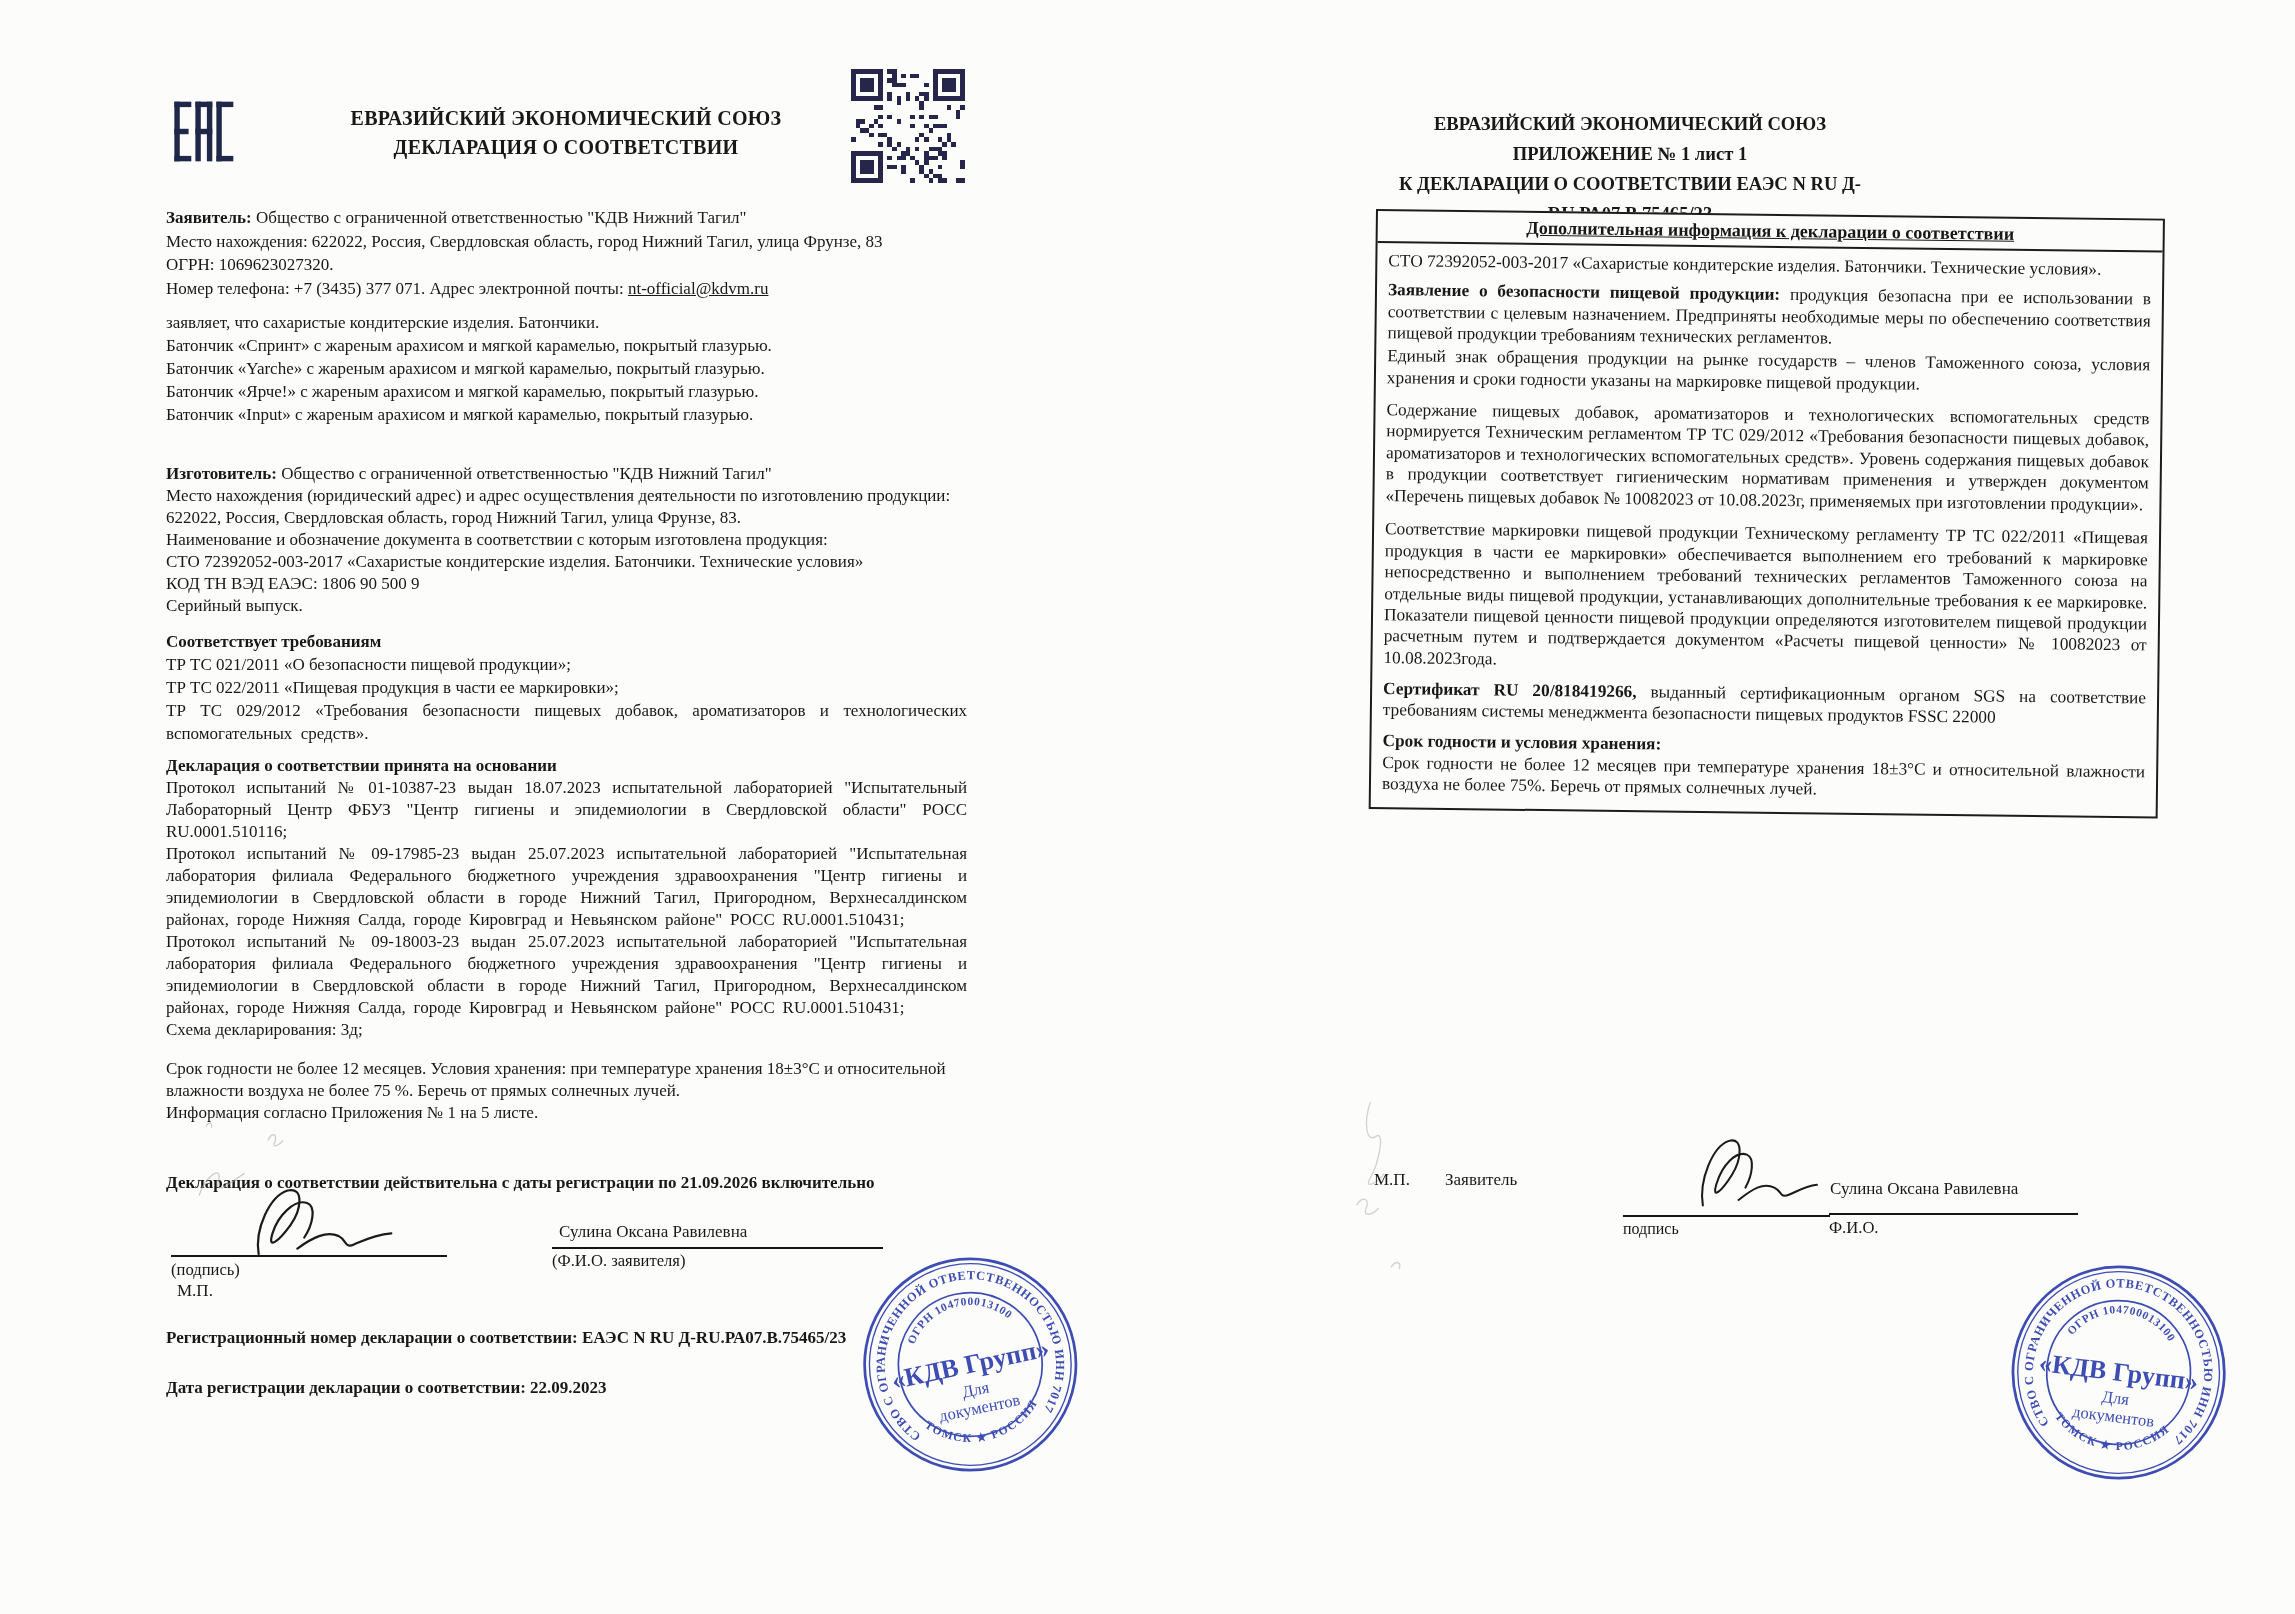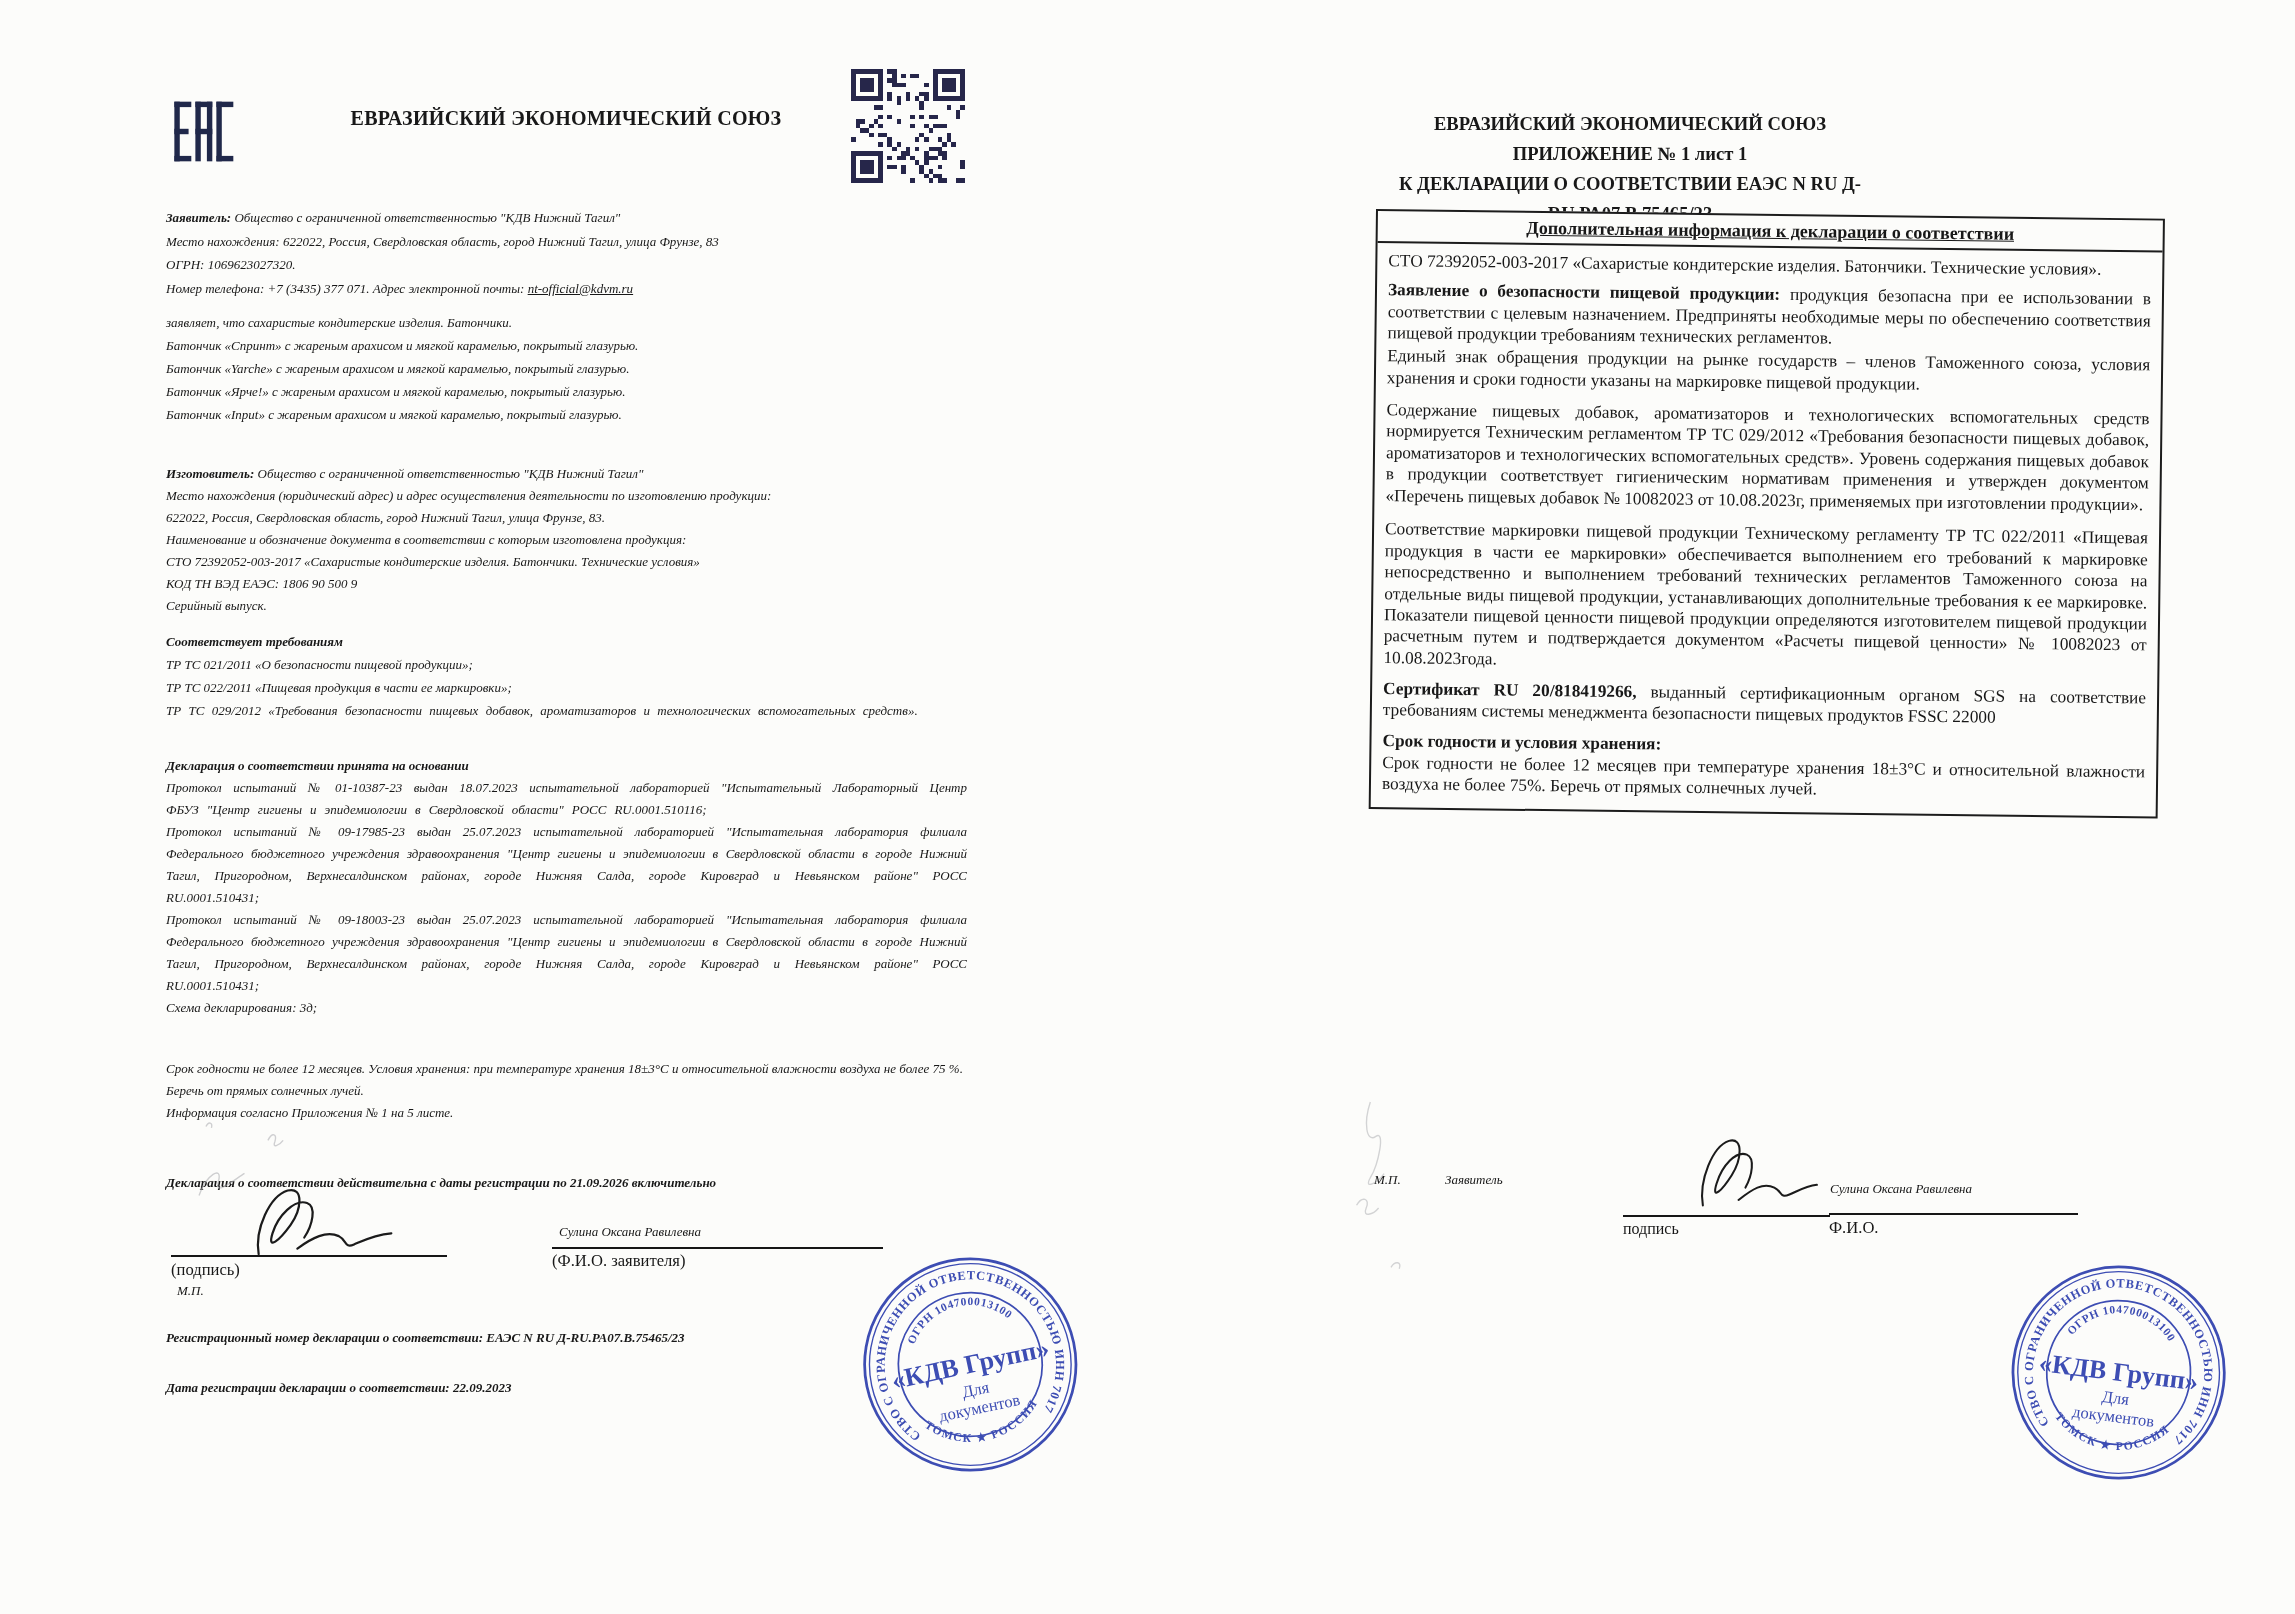--- a/index.html
+++ b/index.html
@@ -6,21 +6,21 @@
   .sheet{
     position:relative;width:2295px;height:1615px;background:#fcfcfa;
     font-family:"Liberation Serif", serif;color:#181818;overflow:hidden;
   }
   .abs{position:absolute;}
   .b{font-weight:bold;}
   .c{text-align:left;}
   .j{text-align:justify;}
   .u{text-decoration:underline;}
   .pre{white-space:pre-line;}
-  .body-text{font-size:13px;line-height:23.5px;font-style:italic;}
+  .body-text{font-size:17px;line-height:23.5px;}
   .hdr{font-size:20px;line-height:29px;font-weight:bold;letter-spacing:0.3px;text-align:center;}
   .cap{font-size:16.6px;}
   .sig-line{border-bottom:2.1px solid #161616;height:0;}
   .box{
     border:2.1px solid #1c1c1c;background:#fcfcfa;
     transform:rotate(.7deg);transform-origin:top left;
   }
   .box-title{
     font-size:18px;font-weight:bold;text-align:center;padding:4.8px 0 4.1px 0;
     border-bottom:2.1px solid #1c1c1c;text-decoration:underline;
@@ -48,20 +48,21 @@
           <rect x="33" y="41" width="25" height="8"></rect>
         <rect x="64" y="1" width="8" height="88"></rect>
           <rect x="64" y="1" width="25" height="8"></rect>
           <rect x="64" y="81" width="25" height="8"></rect>
       </g>
     </svg>
   </div>
 
   <div class="abs hdr" style="left:290px;top:104px;width:552px">
     <div>ЕВРАЗИЙСКИЙ ЭКОНОМИЧЕСКИЙ СОЮЗ</div>
+    <div>ДЕКЛАРАЦИЯ О СООТВЕТСТВИИ</div>
   </div>
 
   <div class="abs" style="left:851px;top:69px;width:114px;height:114px">
     <svg id="qr" width="114" height="114" viewBox="0 0 25 25" fill="#26264a" shape-rendering="crispEdges">
         <rect x="0" y="0" width="7" height="7"></rect>
         <rect x="1" y="1" width="5" height="5" fill="#fcfcfa"></rect>
         <rect x="2" y="2" width="3" height="3"></rect>
         <rect x="18" y="0" width="7" height="7"></rect>
         <rect x="19" y="1" width="5" height="5" fill="#fcfcfa"></rect>
         <rect x="20" y="2" width="3" height="3"></rect>

